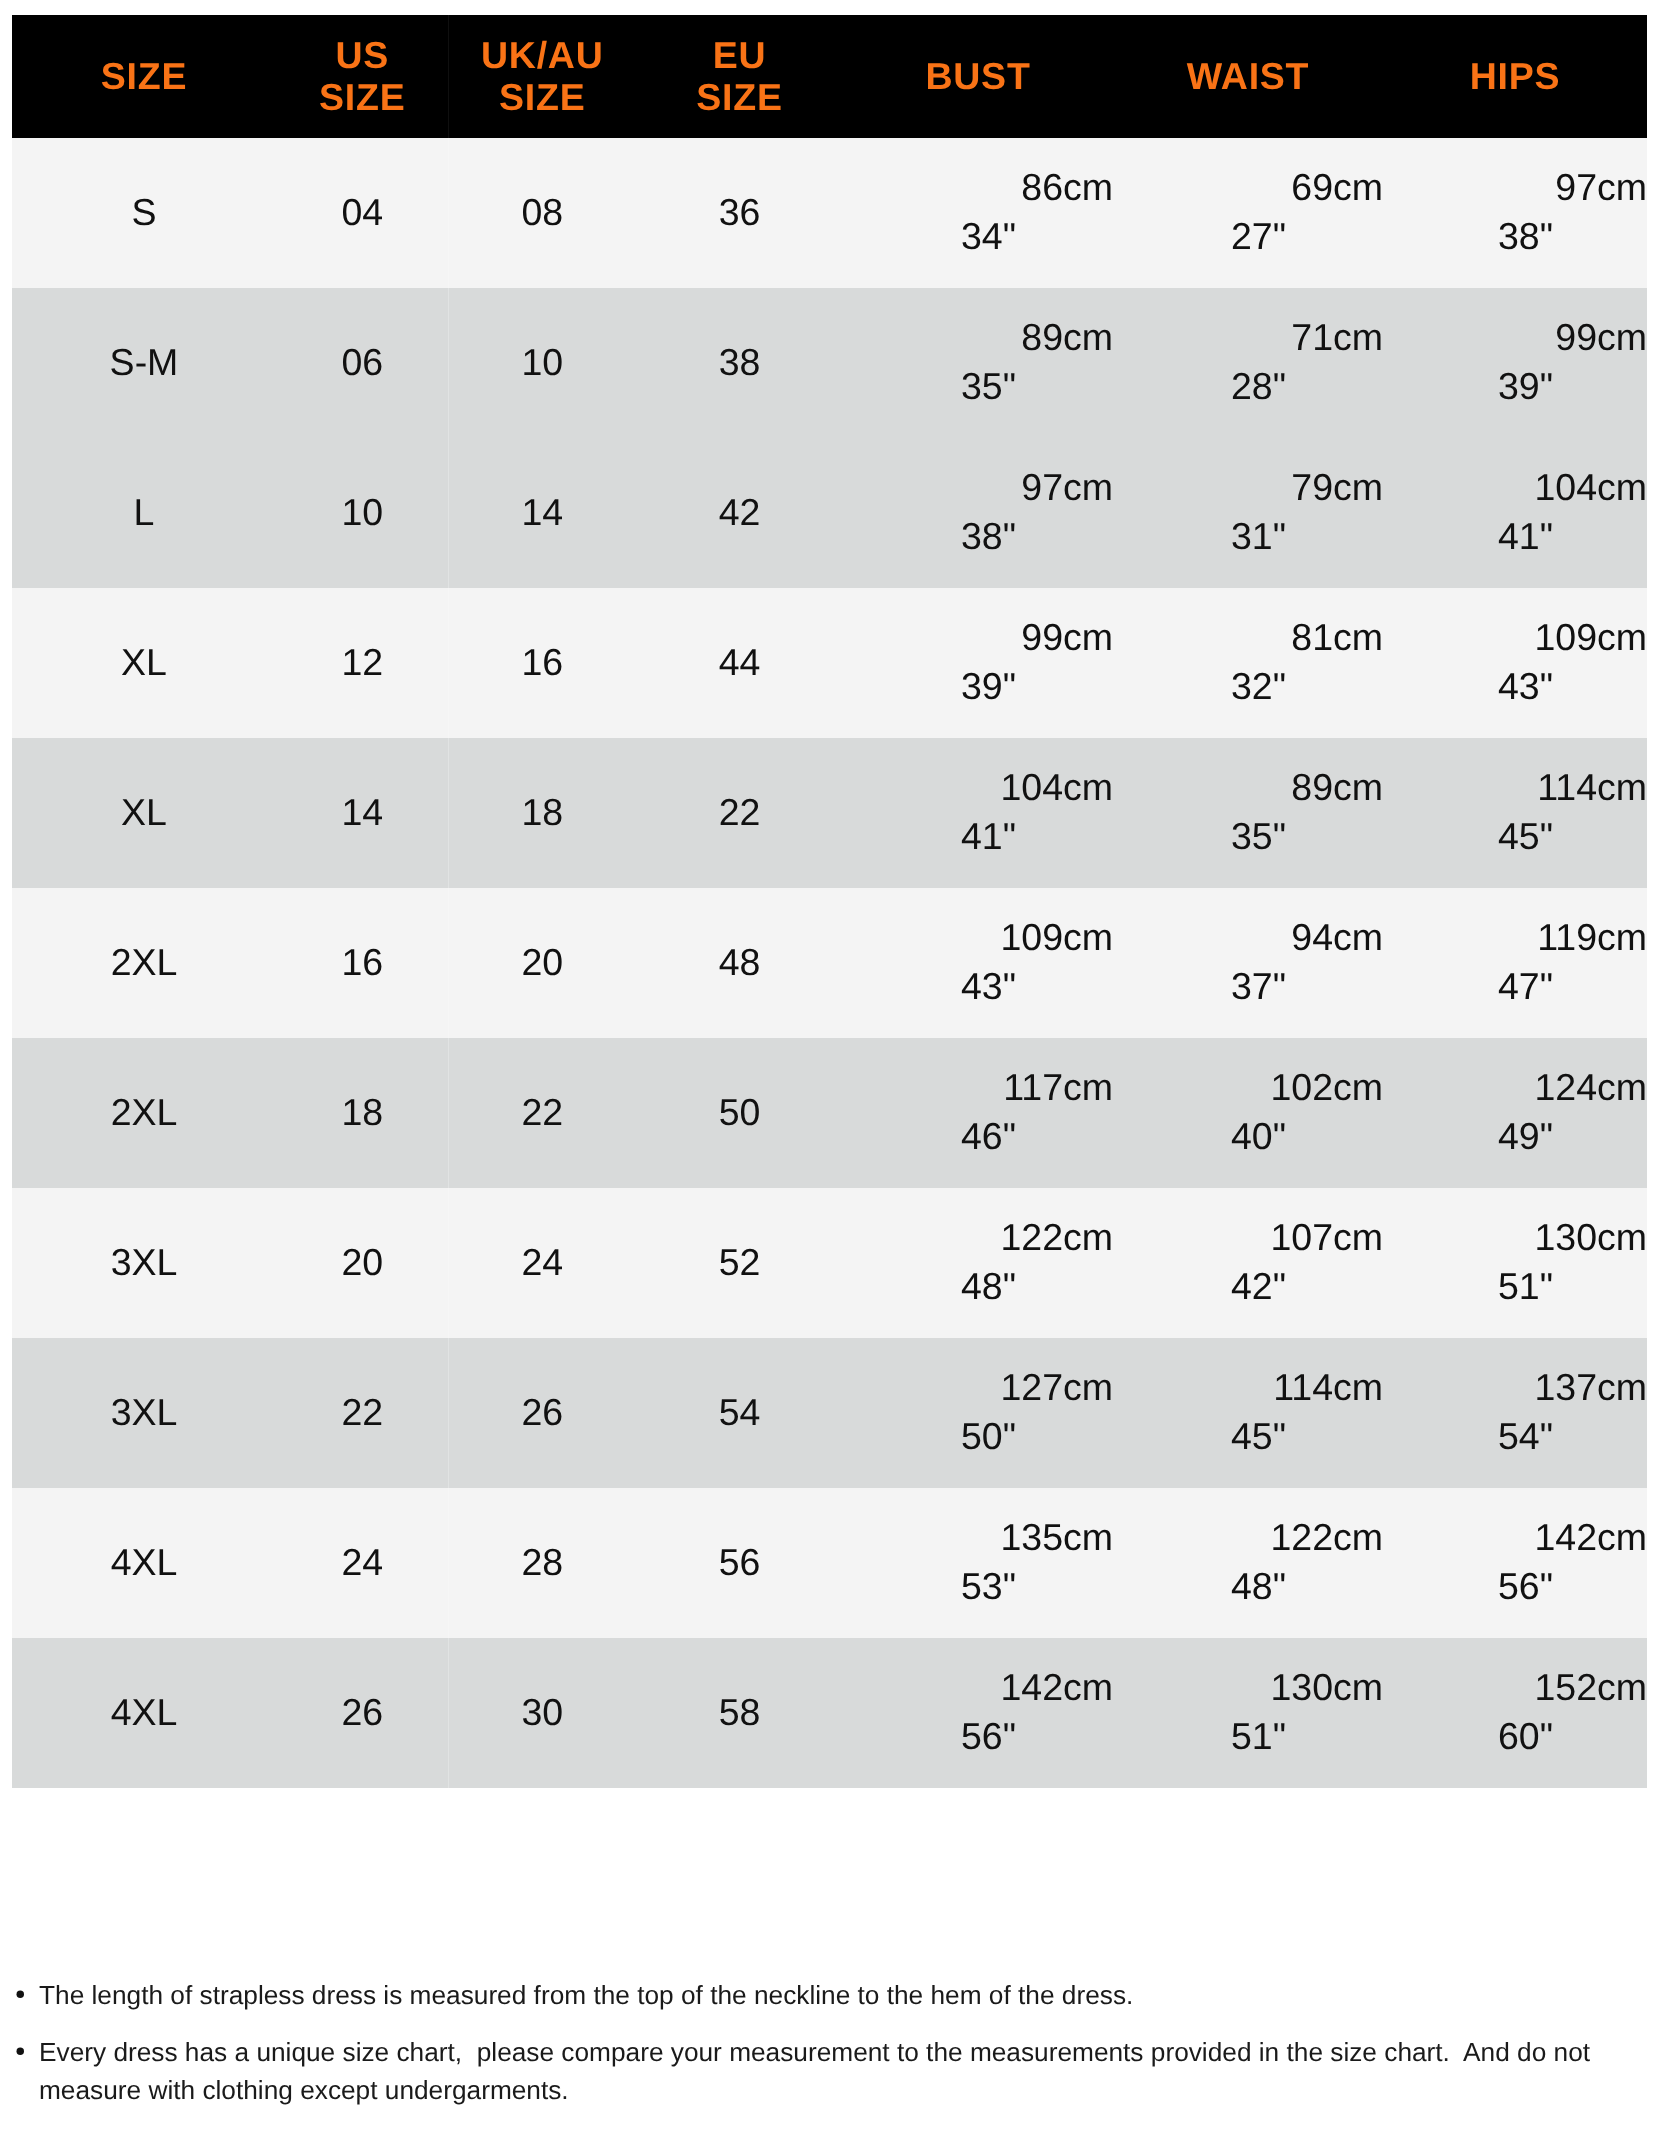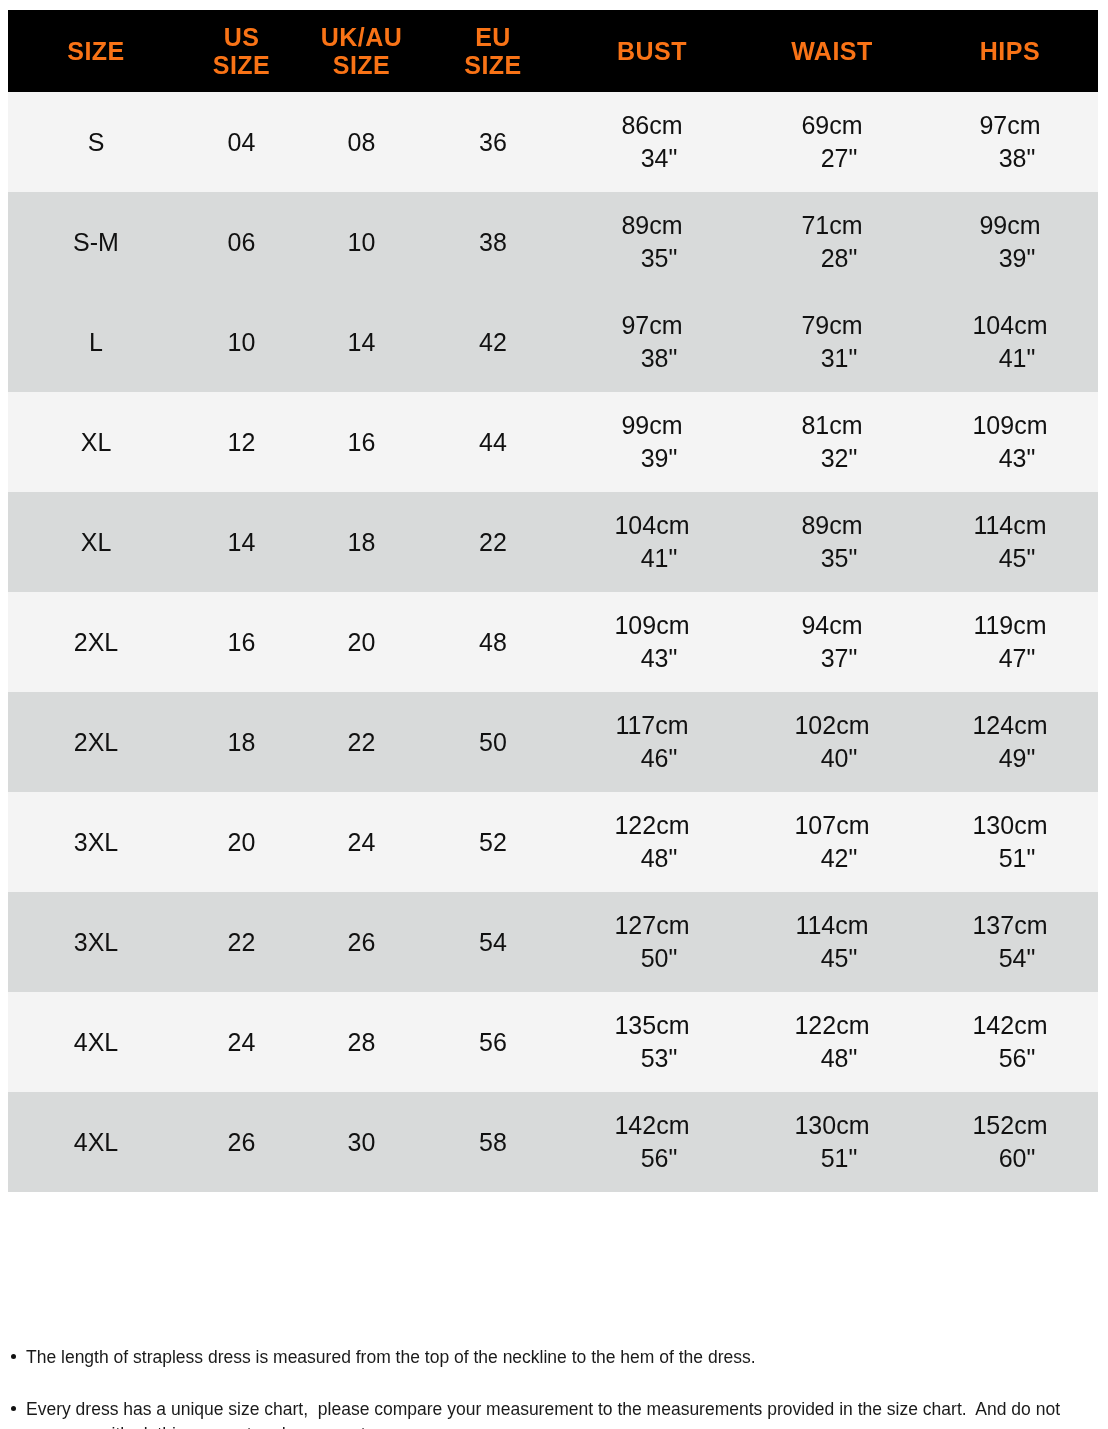--- a/index.html
+++ b/index.html
@@ -73,20 +73,21 @@
     line-height: 1.0;
     padding: 0;
     color: #111111;
   }
 
   tbody td.meas {
     line-height: 1.32;
   }
   tbody td.meas .cm {
     display: block;
+    text-align: right;
   }
   tbody td.meas .inch {
     display: block;
     padding-left: 14px;
   }
 
   
   .notes {
     position: absolute;
     left: 0px;
@@ -116,21 +117,20 @@
     font-size: 18px;
   }
   .note.bold .bullet {
     width: 6px;
     height: 6px;
     top: 9px;
   }
   .note .txt {
     display: block;
     white-space: pre-wrap;
-    margin-top: 27px;
   }
 </style>
 </head>
 <body>
 
 <div class="page">
 
   <table class="size-table">
     <colgroup>
       <col class="c-size">

